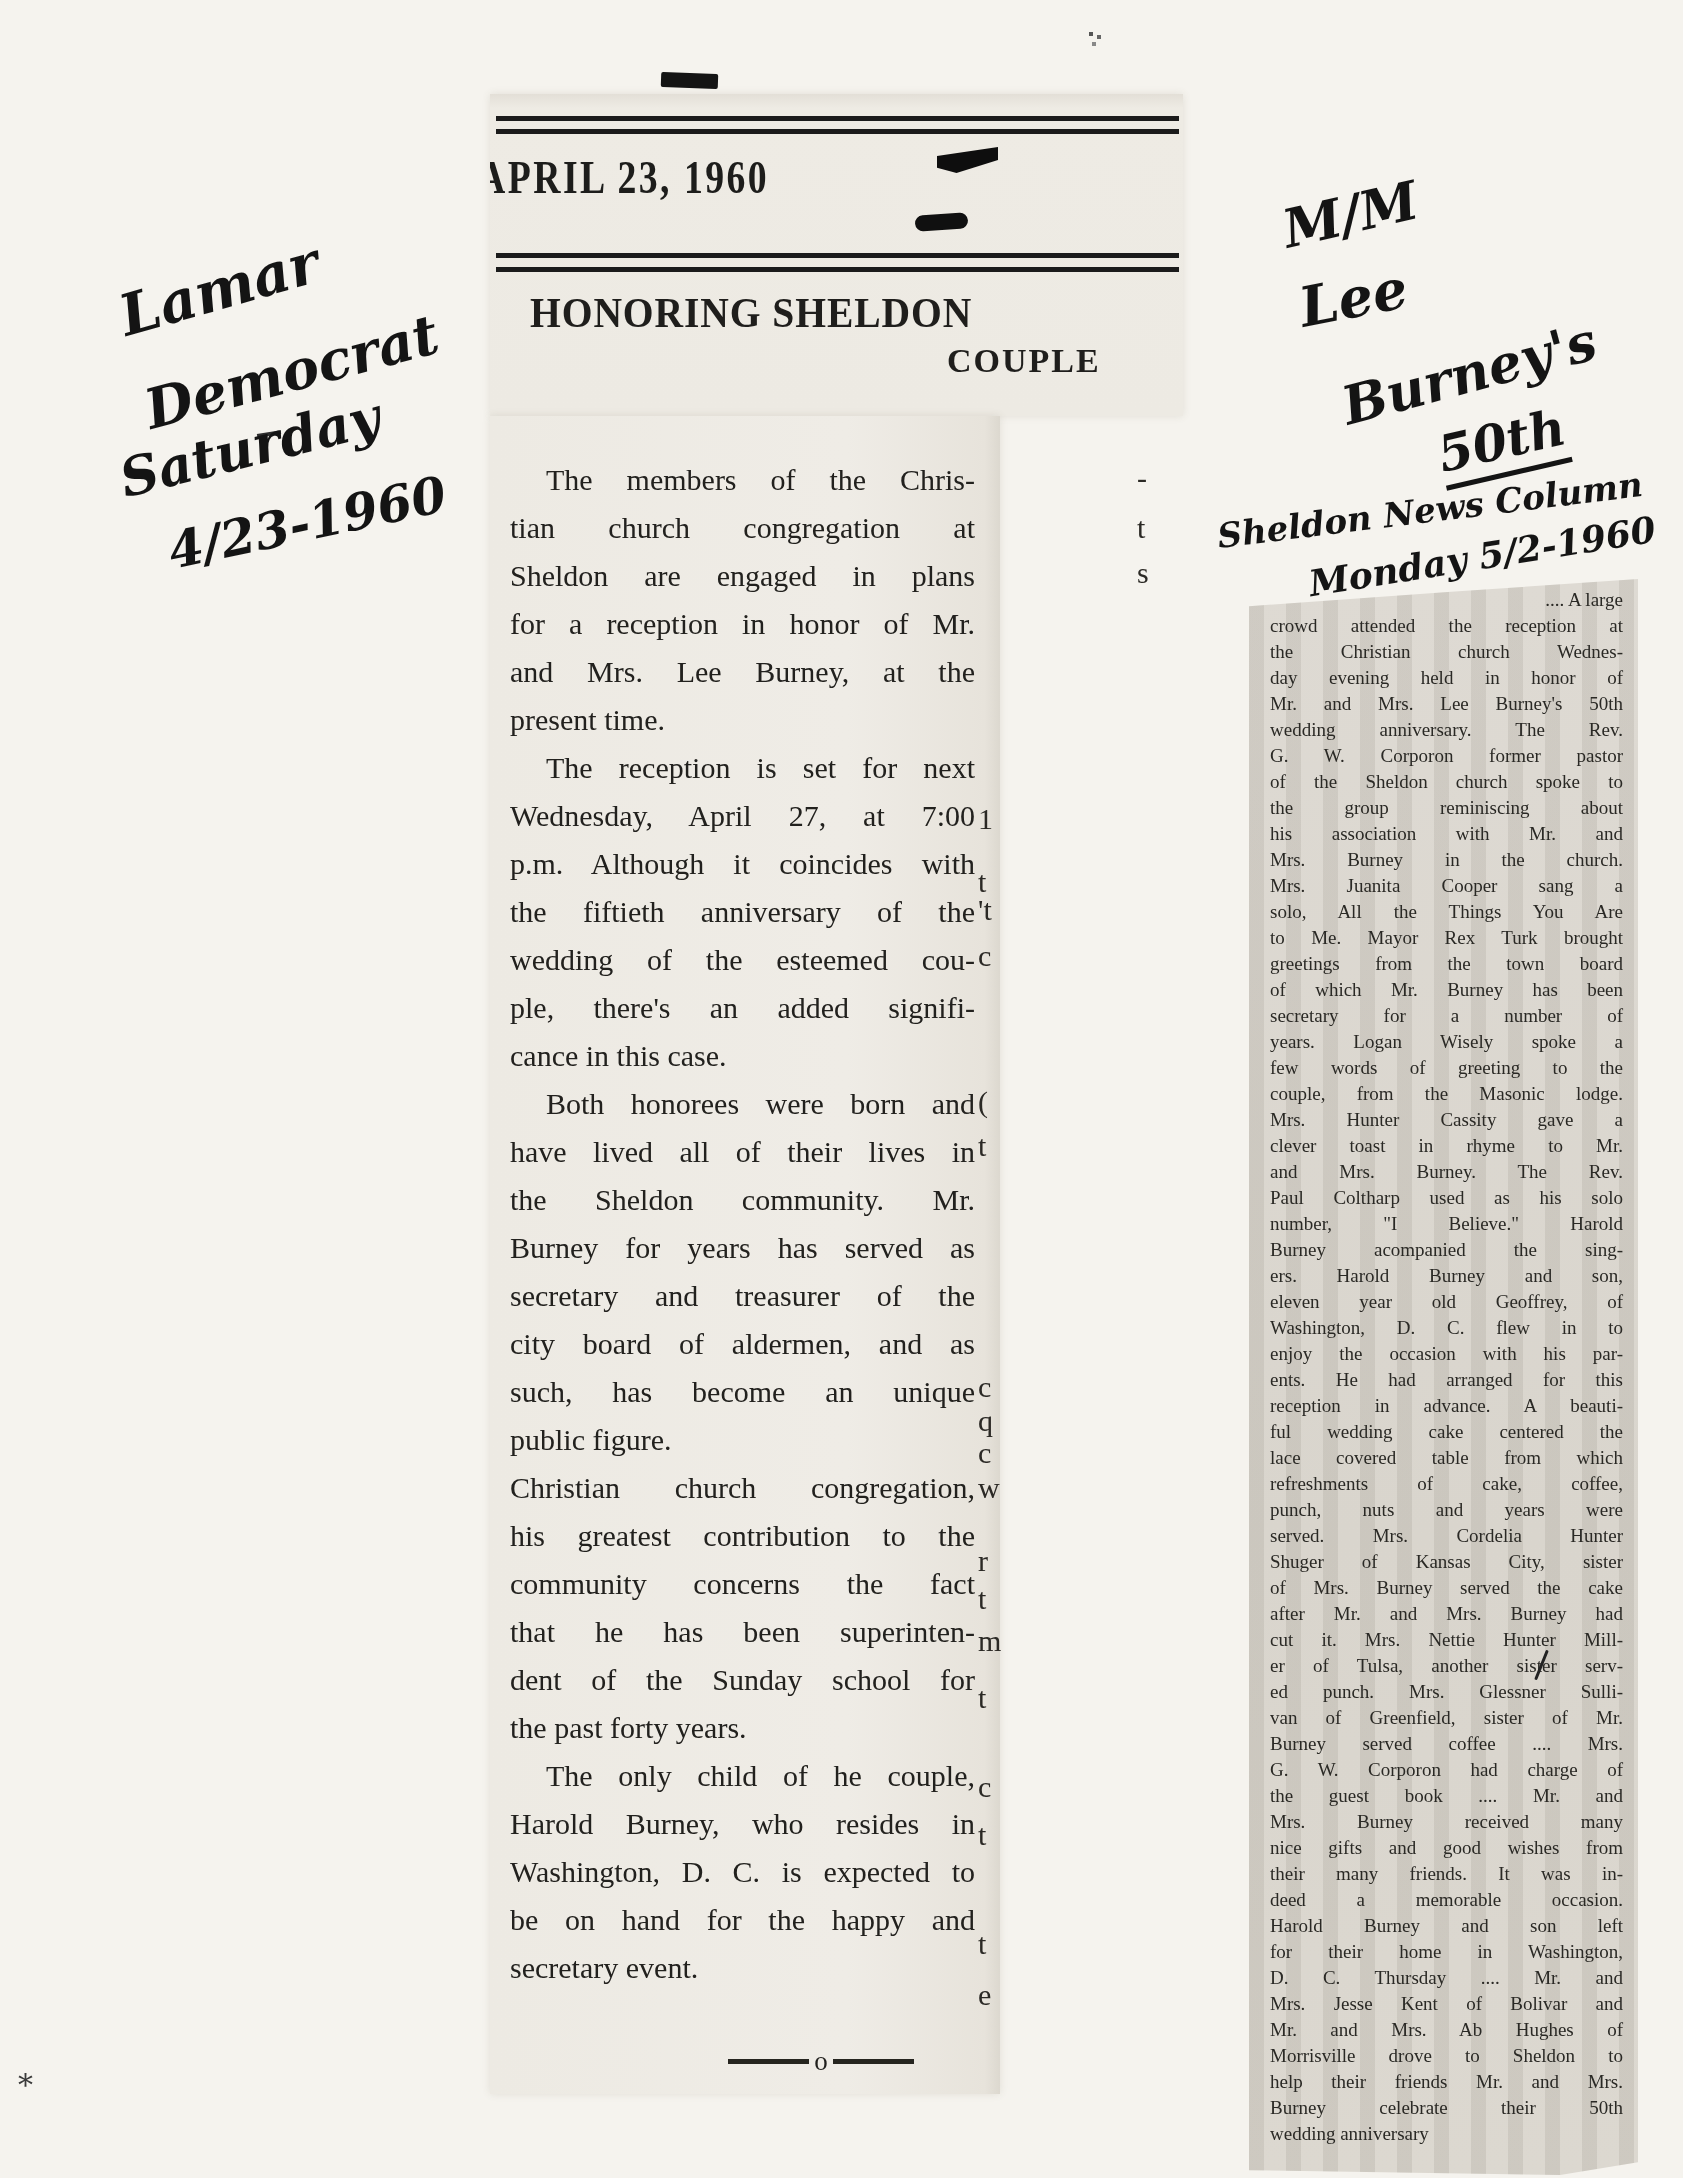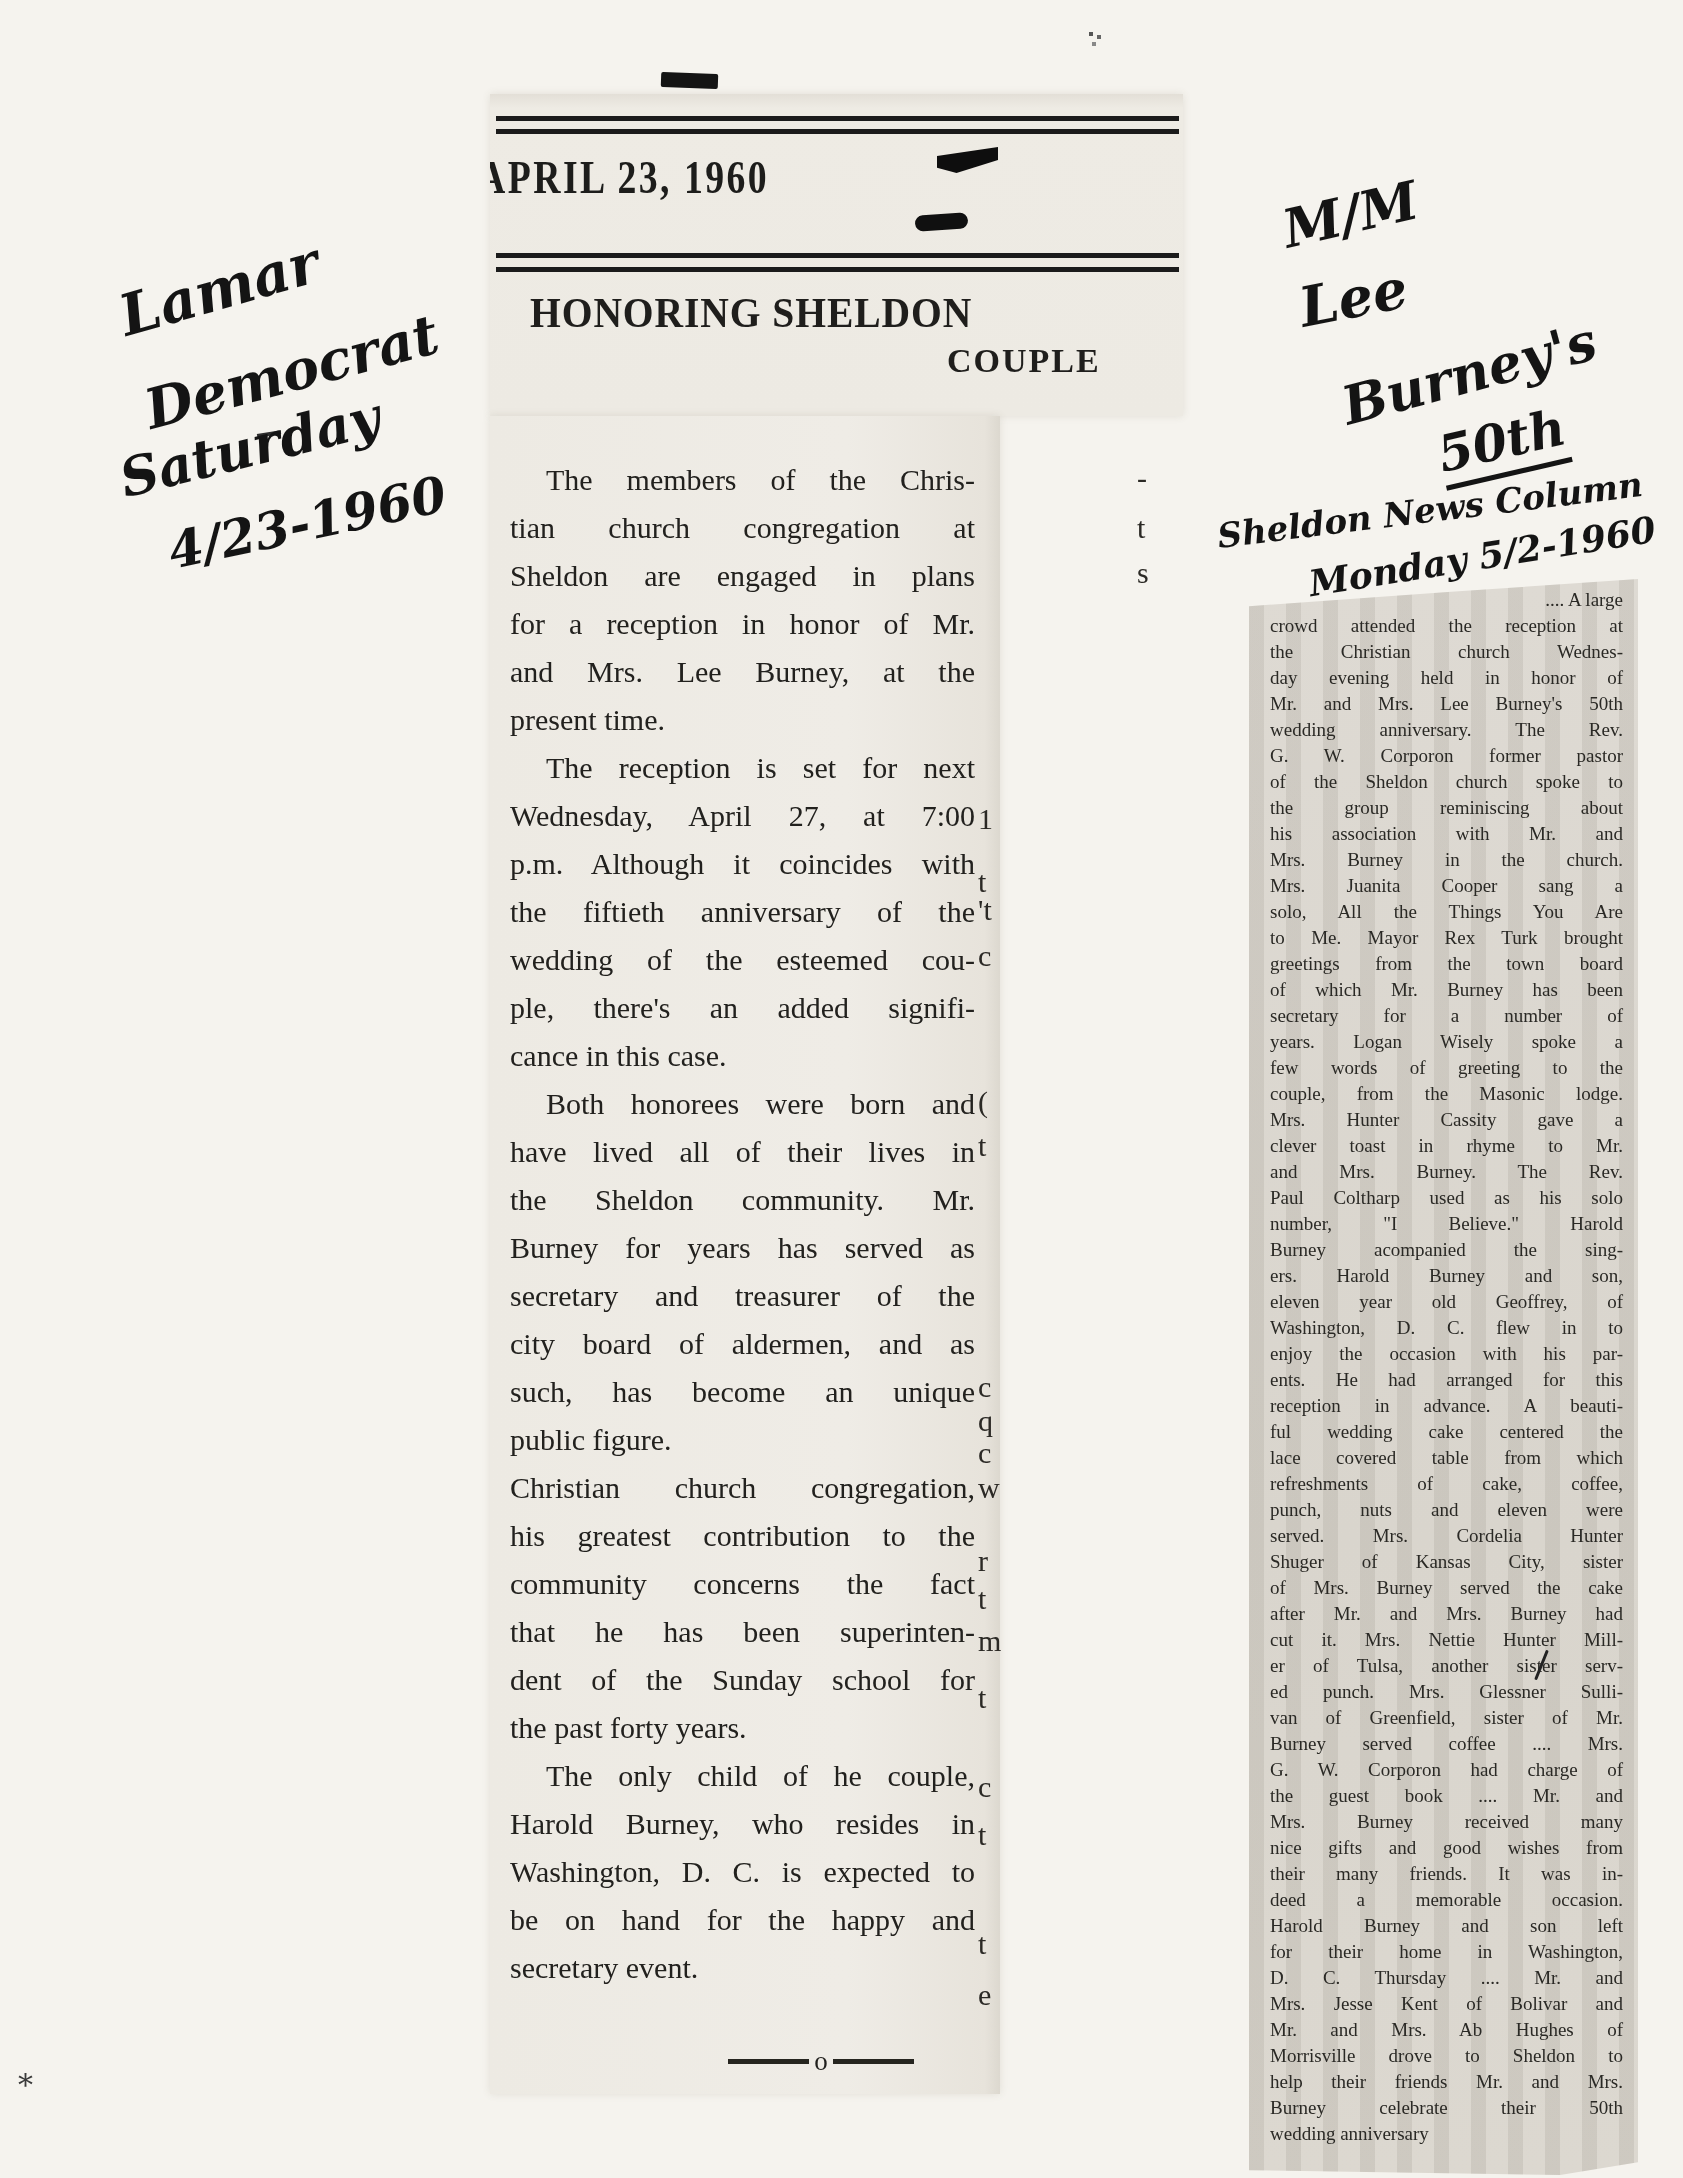--- a/index.html
+++ b/index.html
@@ -215,21 +215,21 @@
         <div class="cline">Burney acompanied the sing-</div>
         <div class="cline">ers. Harold Burney and son,</div>
         <div class="cline">eleven year old Geoffrey, of</div>
         <div class="cline">Washington, D. C. flew in to</div>
         <div class="cline">enjoy the occasion with his par-</div>
         <div class="cline">ents. He had arranged for this</div>
         <div class="cline">reception in advance. A beauti-</div>
         <div class="cline">ful wedding cake centered the</div>
         <div class="cline">lace covered table from which</div>
         <div class="cline">refreshments of cake, coffee,</div>
-        <div class="cline">punch, nuts and eleven were</div>
+        <div class="cline">punch, nuts and years were</div>
         <div class="cline">served. Mrs. Cordelia Hunter</div>
         <div class="cline">Shuger of Kansas City, sister</div>
         <div class="cline">of Mrs. Burney served the cake</div>
         <div class="cline">after Mr. and Mrs. Burney had</div>
         <div class="cline">cut it. Mrs. Nettie Hunter Mill-</div>
         <div class="cline">er of Tulsa, another sister serv-</div>
         <div class="cline">ed punch. Mrs. Glessner Sulli-</div>
         <div class="cline">van of Greenfield, sister of Mr.</div>
         <div class="cline">Burney served coffee .... Mrs.</div>
         <div class="cline">G. W. Corporon had charge of</div>

